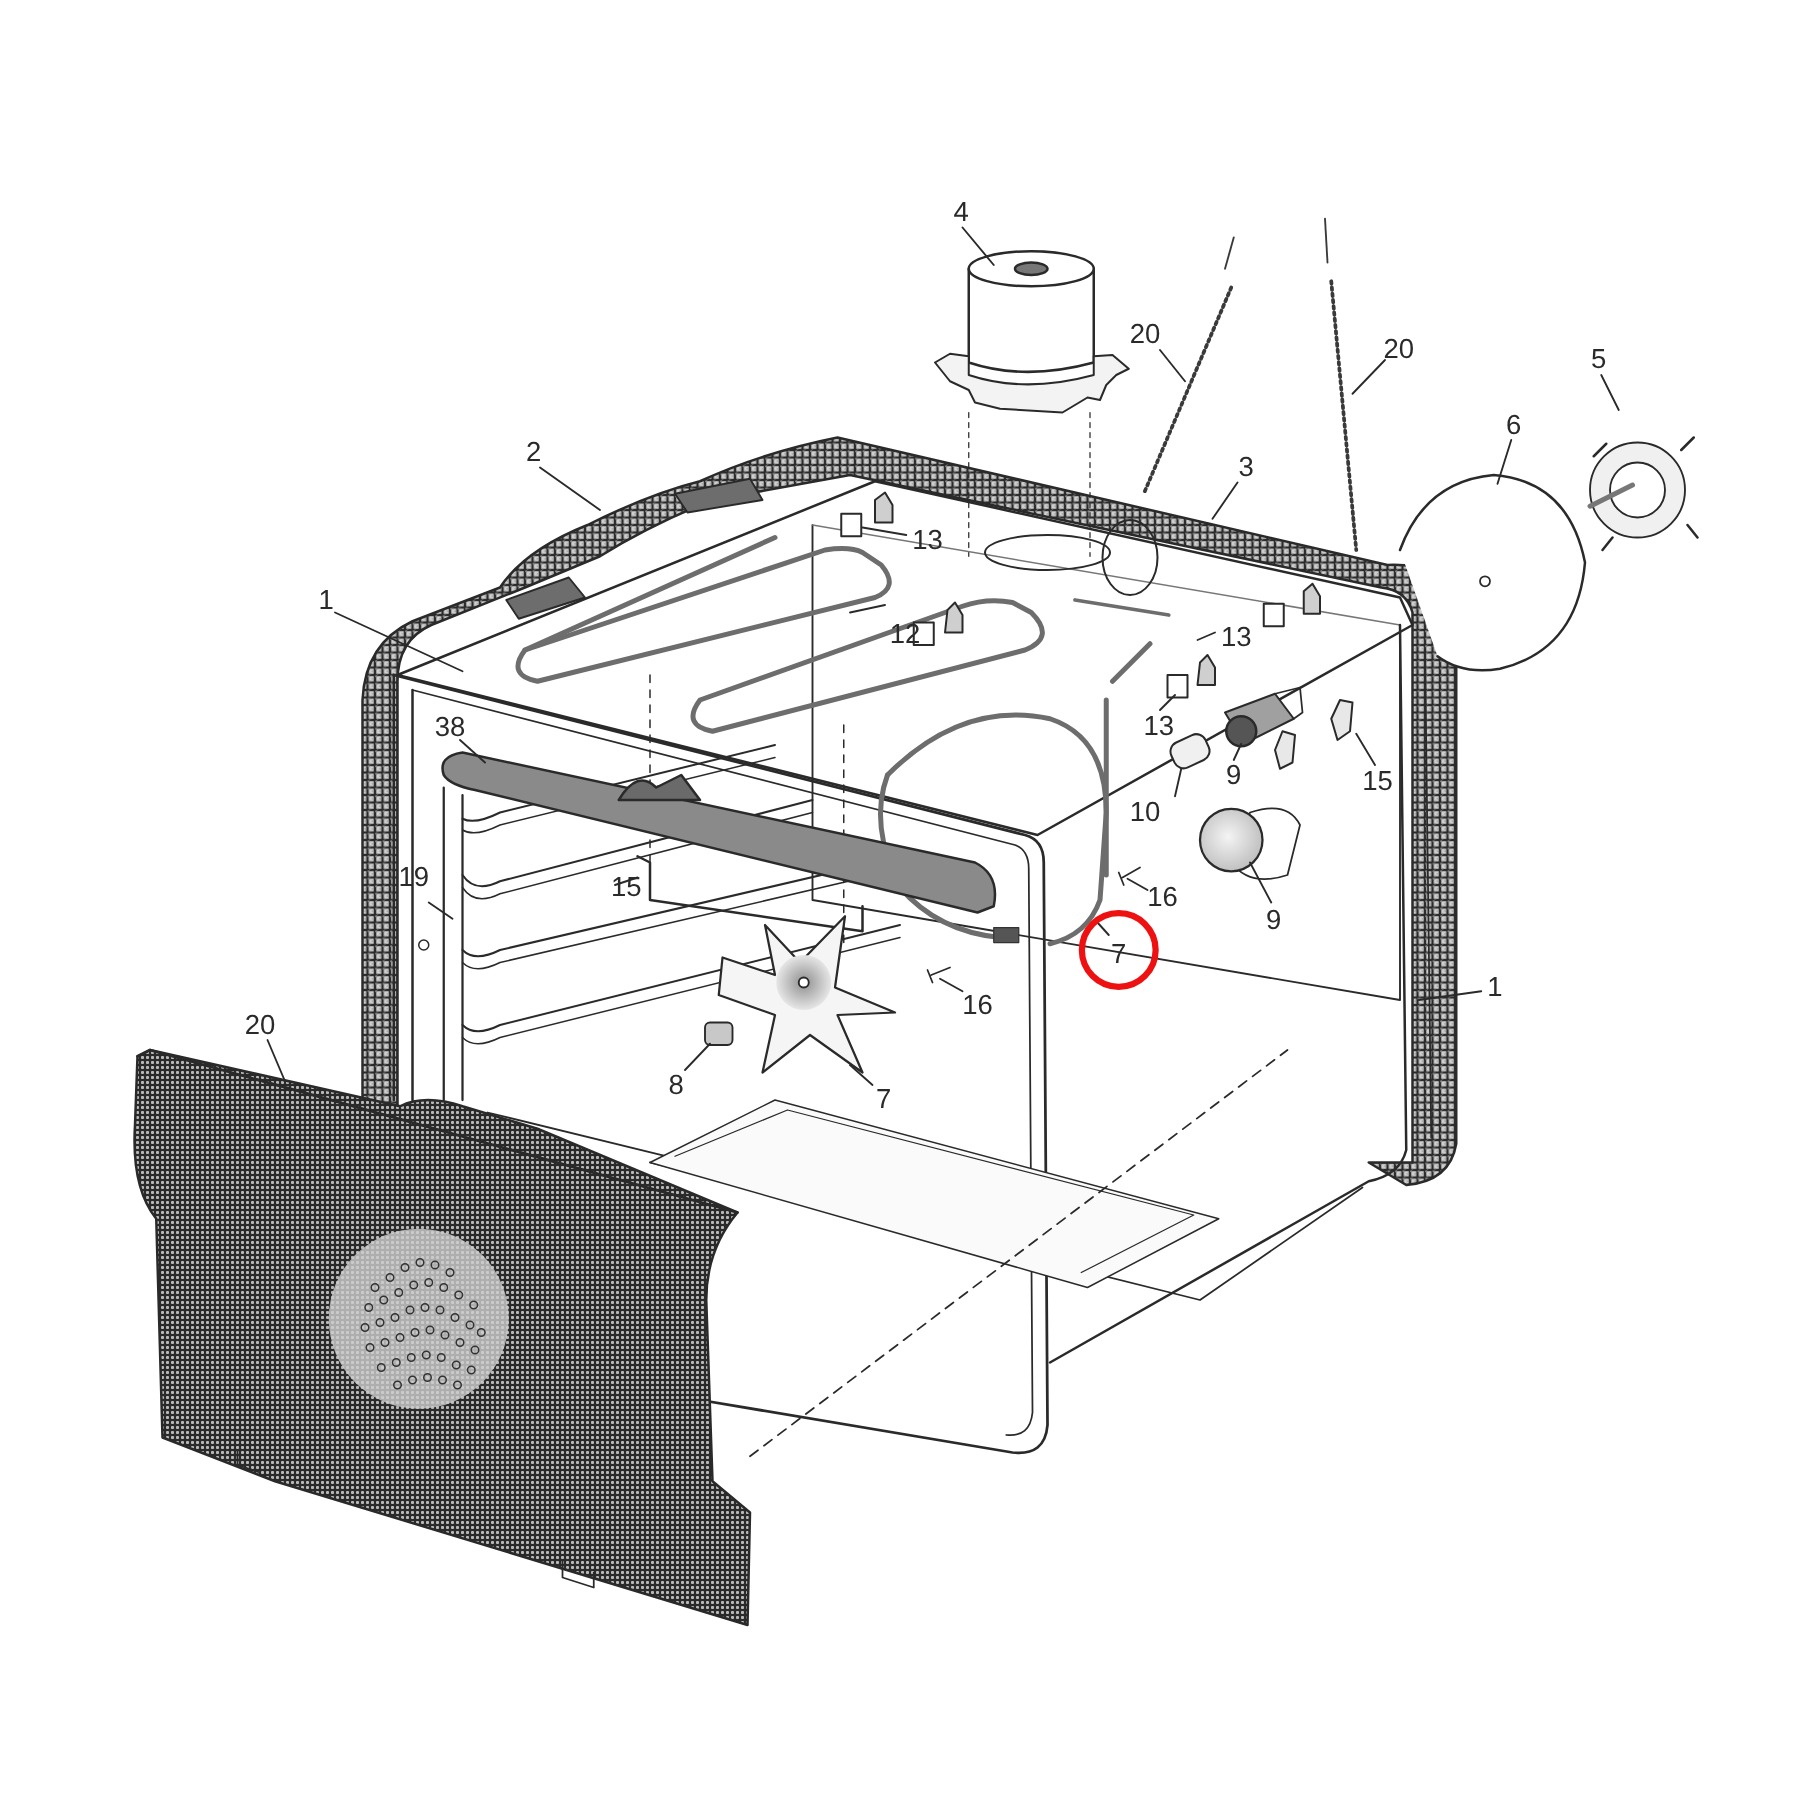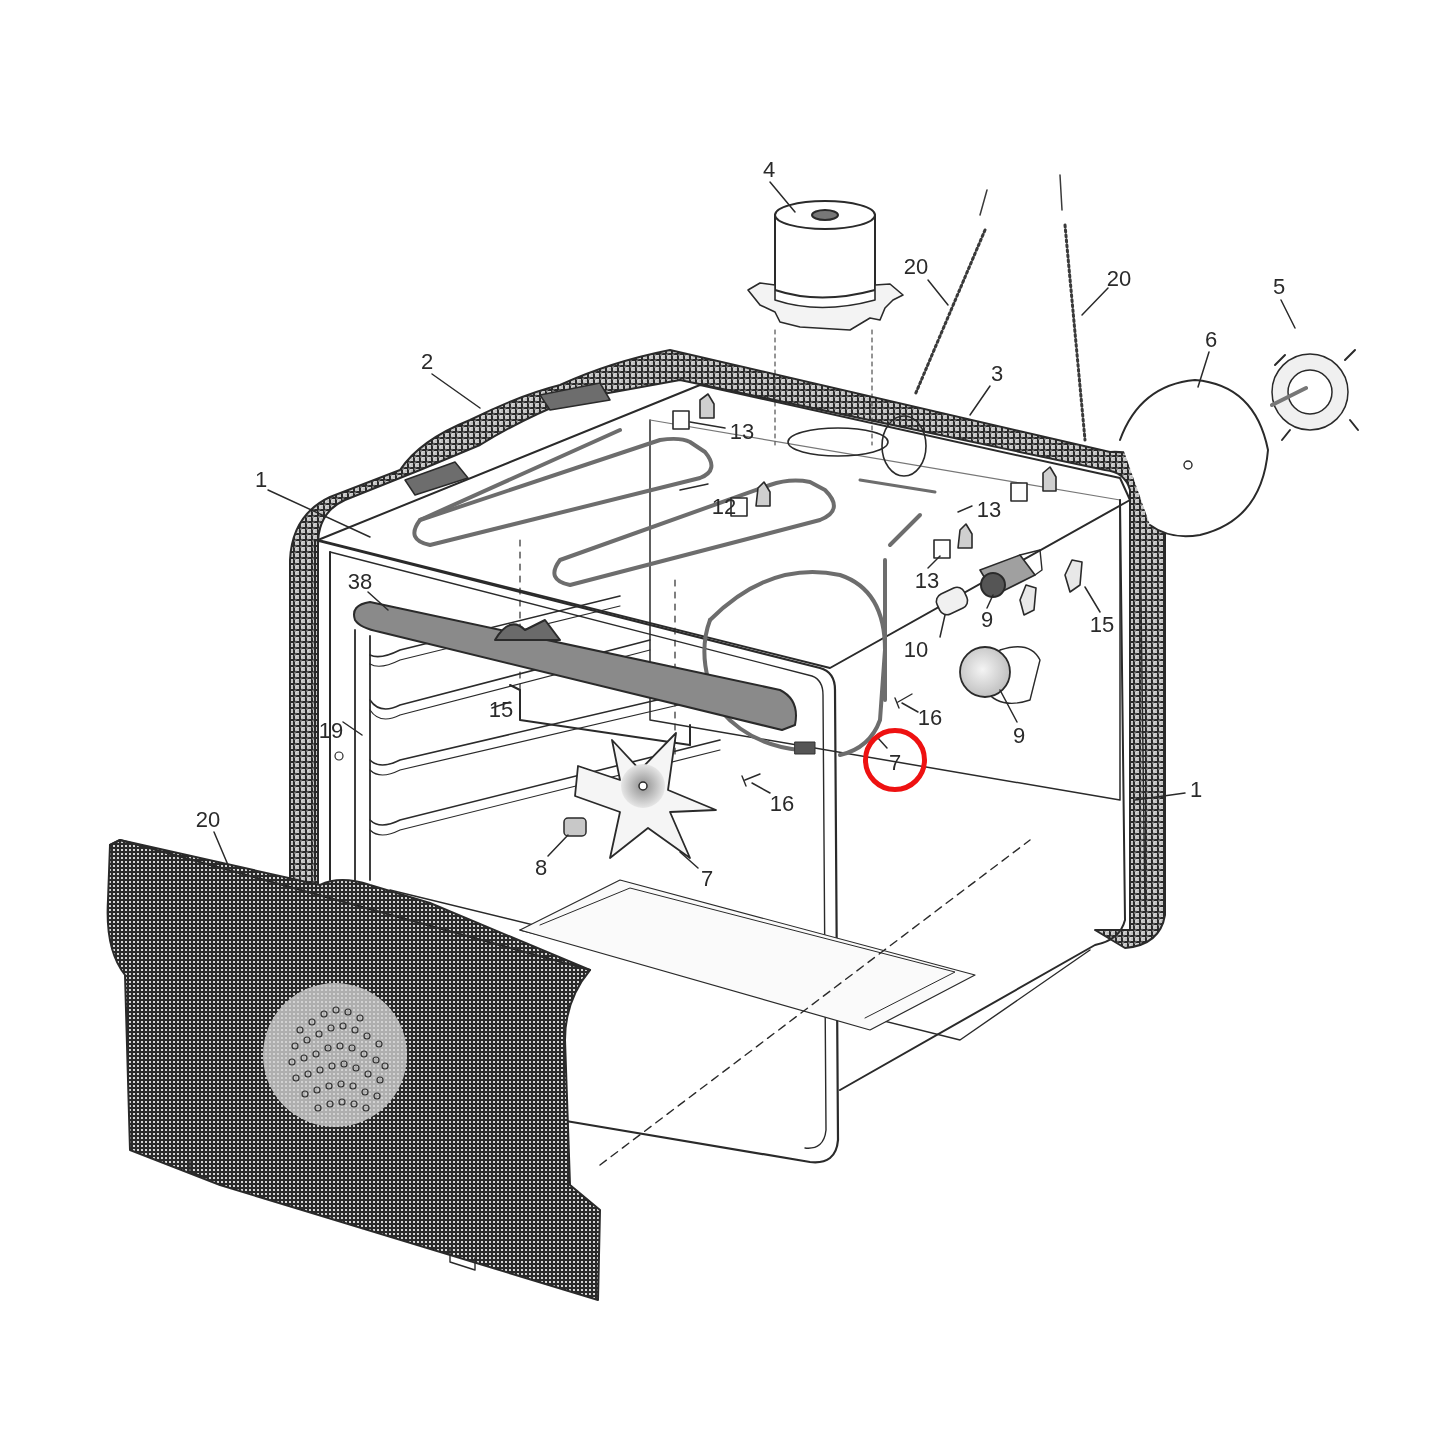--- a/index.html
+++ b/index.html
@@ -265,21 +265,21 @@
   <span class="lbl" style="left:742px;top:432px">13</span>
   <span class="lbl" style="left:261px;top:480px">1</span>
   <span class="lbl" style="left:724px;top:507px">12</span>
   <span class="lbl" style="left:989px;top:510px">13</span>
   <span class="lbl" style="left:927px;top:581px">13</span>
   <span class="lbl" style="left:360px;top:582px">38</span>
   <span class="lbl" style="left:987px;top:620px">9</span>
   <span class="lbl" style="left:1102px;top:625px">15</span>
   <span class="lbl" style="left:916px;top:650px">10</span>
   <span class="lbl" style="left:501px;top:710px">15</span>
-  <span class="lbl" style="left:331px;top:731px">19</span>
+  <span class="lbl" style="left:331px;top:702px">19</span>
   <span class="lbl" style="left:930px;top:718px">16</span>
   <span class="lbl" style="left:1019px;top:736px">9</span>
   <span class="lbl" style="left:895px;top:763px">7</span>
   <span class="lbl" style="left:1196px;top:790px">1</span>
   <span class="lbl" style="left:782px;top:804px">16</span>
   <span class="lbl" style="left:208px;top:820px">20</span>
   <span class="lbl" style="left:541px;top:868px">8</span>
   <span class="lbl" style="left:707px;top:879px">7</span>
 </div>
 

